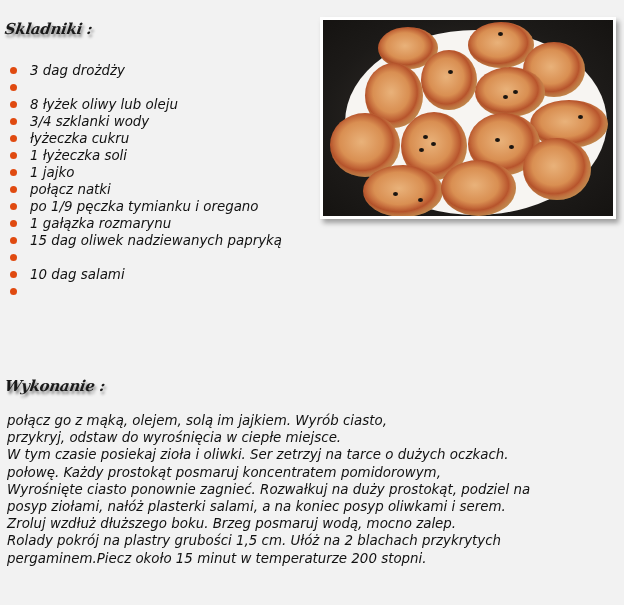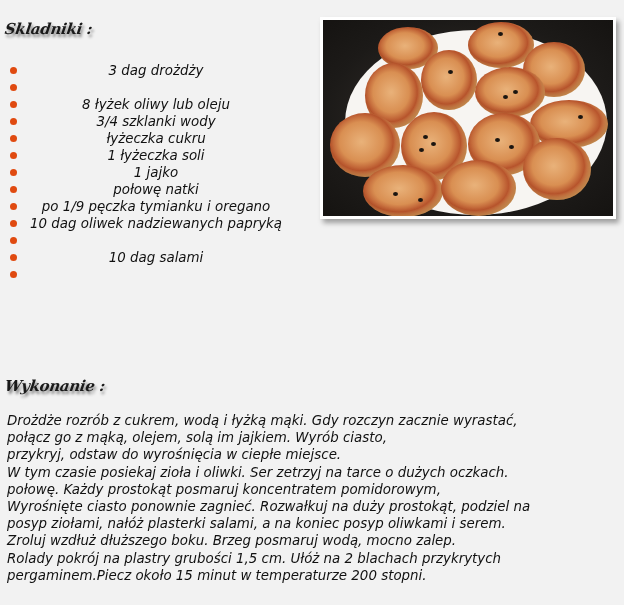--- a/index.html
+++ b/index.html
@@ -38,21 +38,20 @@
       list-style: none;
     }
     .ingredients li {
       position: relative;
       height: 17px;
       line-height: 17px;
       font-size: 13.4px;
       font-style: italic;
       padding-left: 30px;
       white-space: nowrap;
-      text-align: center;
     }
     .bullet {
       position: absolute;
       left: 10px;
       top: 5px;
       width: 7px;
       height: 7px;
       border-radius: 50%;
       background: #e04a10;
     }
@@ -114,23 +113,24 @@
 <div class="heading" id="h-ingredients">Skladniki :</div>
 
 <ul class="ingredients">
   <li><span class="bullet"></span><span>3 dag drożdży</span></li>
   <li><span class="bullet"></span></li>
   <li><span class="bullet"></span><span>8 łyżek oliwy lub oleju</span></li>
   <li><span class="bullet"></span><span>3/4 szklanki wody</span></li>
   <li><span class="bullet"></span><span>łyżeczka cukru</span></li>
   <li><span class="bullet"></span><span>1 łyżeczka soli</span></li>
   <li><span class="bullet"></span><span>1 jajko</span></li>
-  <li><span class="bullet"></span><span>połowę natki</span></li>
+  <li><span class="bullet"></span><span>połącz natki</span></li>
   <li><span class="bullet"></span><span>po 1/9 pęczka tymianku i oregano</span></li>
-  <li><span class="bullet"></span><span>10 dag oliwek nadziewanych papryką</span></li>
+  <li><span class="bullet"></span><span>1 gałązka rozmarynu</span></li>
+  <li><span class="bullet"></span><span>15 dag oliwek nadziewanych papryką</span></li>
   <li><span class="bullet"></span></li>
   <li><span class="bullet"></span><span>10 dag salami</span></li>
   <li><span class="bullet"></span></li>
 </ul>
 
 <div class="photo-frame">
   <div class="photo" title="Baked pizza pinwheel rolls with olives on a white plate">
     <div class="plate"></div>
 
     <div class="roll" style="left:55px;top:7px;width:60px;height:42px;"></div>
@@ -158,21 +158,20 @@
     <div class="olive" style="left:175px;top:12px;"></div>
     <div class="olive" style="left:70px;top:172px;"></div>
     <div class="olive" style="left:95px;top:178px;"></div>
     <div class="olive" style="left:125px;top:50px;"></div>
   </div>
 </div>
 
 <div class="heading" id="h-method">Wykonanie :</div>
 
 <div class="method">
-  <div>Drożdże rozrób z cukrem, wodą i łyżką mąki. Gdy rozczyn zacznie wyrastać,</div>
   <div>połącz go z mąką, olejem, solą im jajkiem. Wyrób ciasto,</div>
   <div>przykryj, odstaw do wyrośnięcia w ciepłe miejsce.</div>
   <div>W tym czasie posiekaj zioła i oliwki. Ser zetrzyj na tarce o dużych oczkach.</div>
   <div>połowę. Każdy prostokąt posmaruj koncentratem pomidorowym,</div>
   <div>Wyrośnięte ciasto ponownie zagnieć. Rozwałkuj na duży prostokąt, podziel na</div>
   <div>posyp ziołami, nałóż plasterki salami, a na koniec posyp oliwkami i serem.</div>
   <div>Zroluj wzdłuż dłuższego boku. Brzeg posmaruj wodą, mocno zalep.</div>
   <div>Rolady pokrój na plastry grubości 1,5 cm. Ułóż na 2 blachach przykrytych</div>
   <div>pergaminem.Piecz około 15 minut w temperaturze 200 stopni.</div>
 </div>

